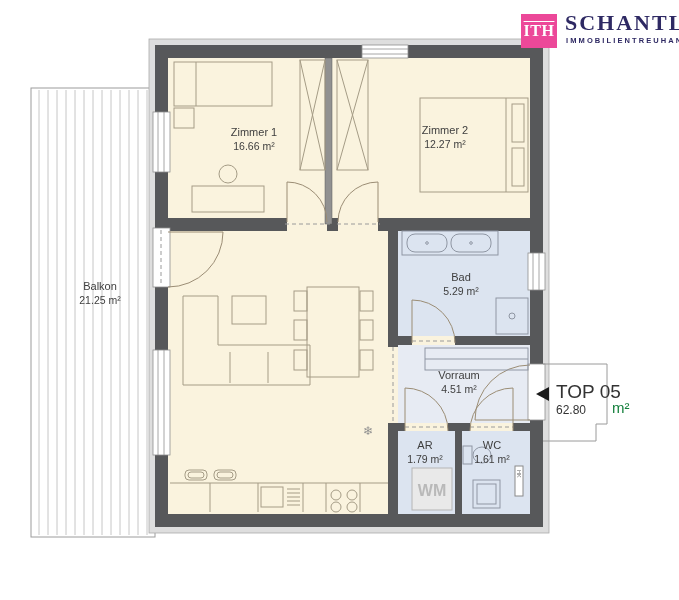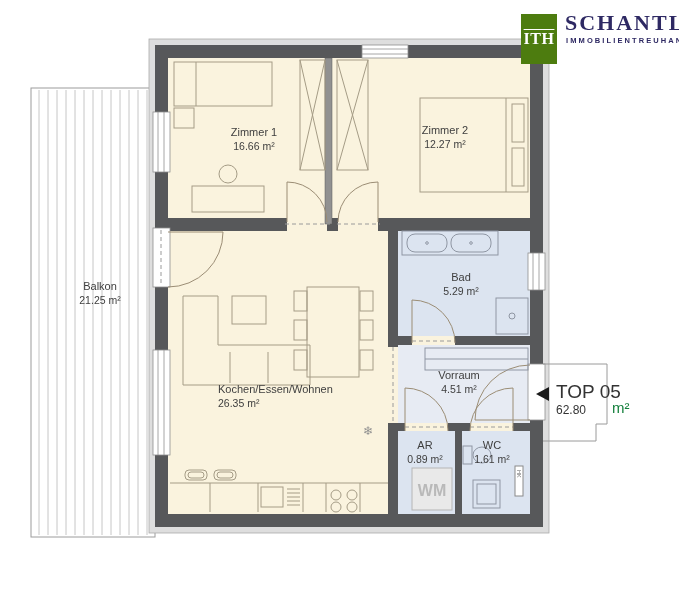--- a/index.html
+++ b/index.html
@@ -12,21 +12,21 @@
   .lbl-left{position:absolute;text-align:left;color:#3E3E3E;line-height:1.25;white-space:nowrap;}
   .rname{display:block;font-size:11px;}
   .rarea{display:block;font-size:10.5px;}
 
   
   .unit-label{position:absolute;left:556px;top:382px;font-size:19px;color:#333;line-height:1.08;text-align:right;}
   .unit-area{position:absolute;left:556px;top:403px;font-size:12px;color:#333;}
   .unit-unit{position:absolute;left:612px;top:399px;font-size:15px;color:#15803d;}
 
   
-  .logo-square{position:absolute;left:521px;top:14px;width:36px;height:50px;background:#4d7c0f;
+  .logo-square{position:absolute;left:521px;top:14px;width:36px;height:34px;background:#ec4899;
     display:flex;align-items:center;justify-content:center;}
   .logo-mark{color:#fff;font-family:"Liberation Serif",serif;font-weight:bold;font-size:16px;
     letter-spacing:0.5px;text-decoration:overline;}
   .brand-name{position:absolute;left:565px;top:10px;font-family:"Liberation Serif",serif;
     font-weight:bold;font-size:22px;letter-spacing:2px;color:#2E2963;}
   .brand-tagline{position:absolute;left:566px;top:36px;font-size:7.5px;letter-spacing:2.1px;
     color:#2E2963;font-weight:bold;}
 
   .wm-label{position:absolute;left:432px;top:482px;transform:translateX(-50%);
     font-size:16px;font-weight:bold;color:#B9B9B9;}
@@ -179,30 +179,26 @@
   <div class="lbl" style="left:461px;top:271px">
     <span class="rname">Bad</span>
     <span class="rarea">5.29 m²</span>
   </div>
   <div class="lbl" style="left:459px;top:369px">
     <span class="rname">Vorraum</span>
     <span class="rarea">4.51 m²</span>
   </div>
   <div class="lbl" style="left:425px;top:439px">
     <span class="rname">AR</span>
-    <span class="rarea">0.89 m²</span>
+    <span class="rarea">1.79 m²</span>
   </div>
   <div class="lbl" style="left:492px;top:439px">
     <span class="rname">WC</span>
     <span class="rarea">1.61 m²</span>
   </div>
-  <div class="lbl-left" style="left:218px;top:383px">
-    <span class="rname">Kochen/Essen/Wohnen</span>
-    <span class="rarea">26.35 m²</span>
-  </div>
   <div class="lbl" style="left:100px;top:280px">
     <span class="rname">Balkon</span>
     <span class="rarea">21.25 m²</span>
   </div>
 
   <div class="wm-label">WM</div>
   <div class="hk-label">HK</div>
   <div class="snowflake">❄</div>
 
   <div class="unit-label">TOP 05</div>

